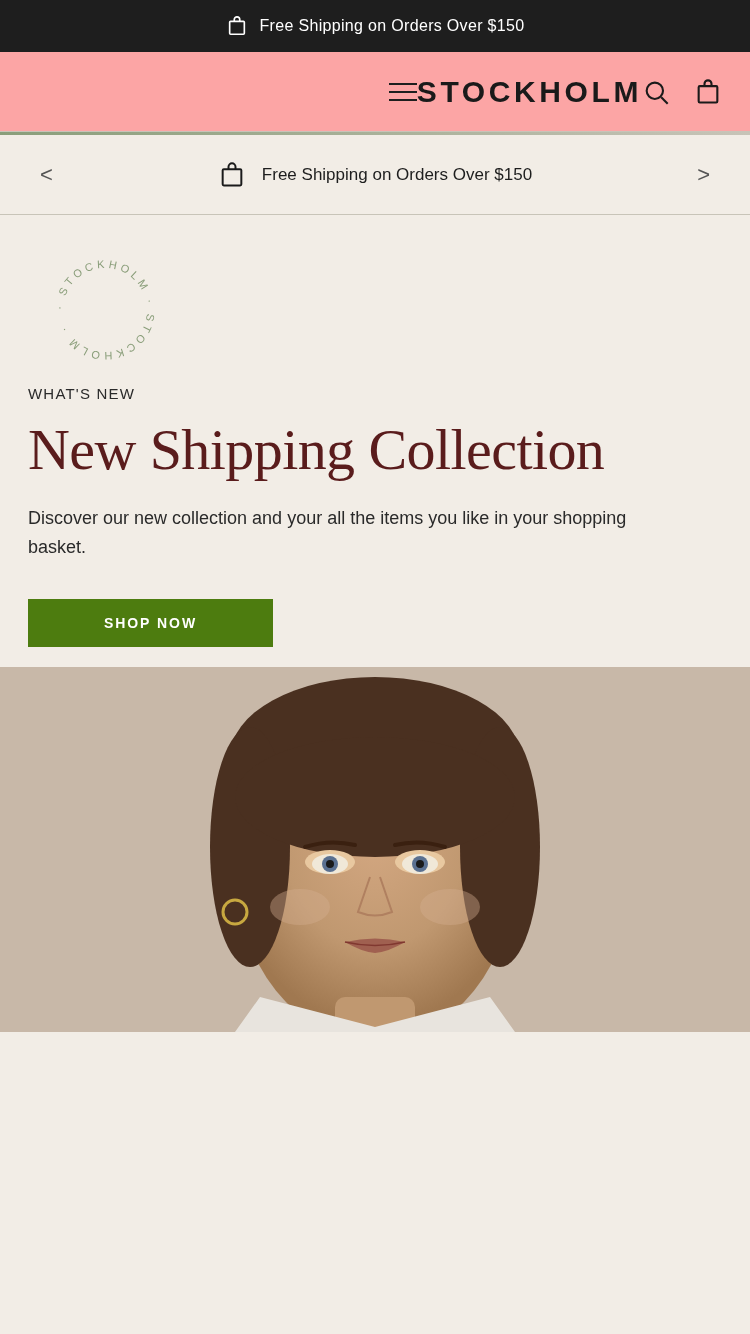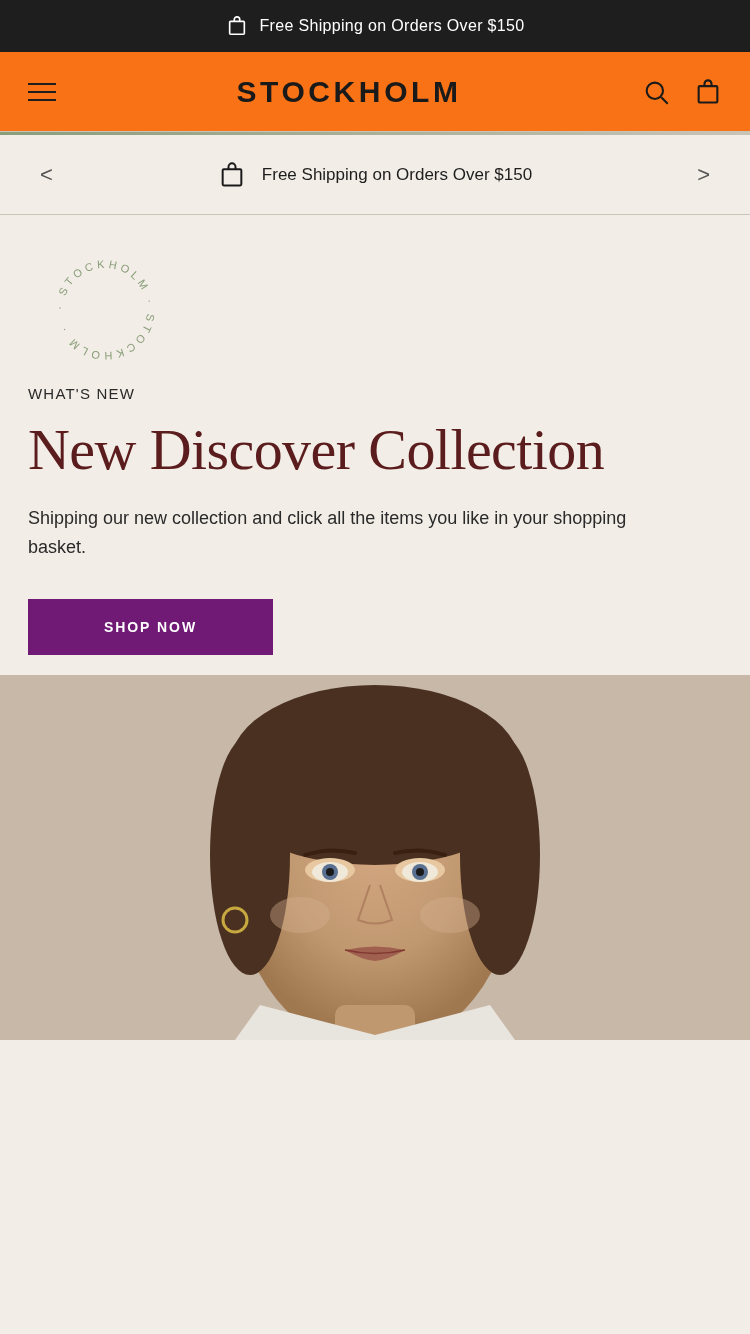--- a/index.html
+++ b/index.html
@@ -27,24 +27,24 @@
       letter-spacing: 0.02em;
     }
 
     .announcement-bar .bag-icon-small {
       width: 22px;
       height: 22px;
     }
 
     
     .header {
-      background: #f97316;
-      display: flex;
-      align-items: center;
-      justify-content: space-between;
+      background: #fca5a5;
+      display: flex;
+      align-items: center;
+      justify-content: flex-end;
       padding: 0 28px;
       height: 80px;
       border-bottom: 1px solid #c8c4b8;
     }
 
     .header-left {
       display: flex;
       align-items: center;
     }
 
@@ -155,29 +155,29 @@
       color: #2a2a2a;
       line-height: 1.65;
       margin-bottom: 36px;
       max-width: 650px;
     }
 
     .shop-now-btn {
       display: inline-flex;
       align-items: center;
       justify-content: center;
-      background: #701a75;
+      background: #4d7c0f;
       color: #fff;
       font-family: Arial, Helvetica, sans-serif;
       font-size: 14px;
       font-weight: 700;
       letter-spacing: 0.14em;
       text-transform: uppercase;
       padding: 0 44px;
-      height: 56px;
+      height: 48px;
       border: none;
       cursor: pointer;
       min-width: 245px;
     }
 
     
     .hero-image-section {
       width: 100%;
       height: 365px;
       overflow: hidden;
@@ -252,22 +252,22 @@
       </defs>
       <text font-family="Arial, sans-serif" font-size="11" fill="#8a9e7a" letter-spacing="3.5">
         <textPath href="#circle-path">· STOCKHOLM · STOCKHOLM ·</textPath>
       </text>
     </svg>
   </div>
 </div>
 
 <div class="hero-text-section">
   <div class="whats-new-label">WHAT'S NEW</div>
-  <h1 class="hero-heading">New Discover Collection</h1>
-  <p class="hero-description">Shipping our new collection and click all the items you like in your shopping basket.</p>
+  <h1 class="hero-heading">New Shipping Collection</h1>
+  <p class="hero-description">Discover our new collection and your all the items you like in your shopping basket.</p>
   <button class="shop-now-btn">SHOP NOW</button>
 </div>
 
 <div class="hero-image-section">
   <div class="hero-image-placeholder">
     <svg width="750" height="365" viewBox="0 0 750 365" xmlns="http://www.w3.org/2000/svg">
 
       <rect width="750" height="365" fill="#c8b8a8"></rect>
 
       <radialGradient id="skinGrad" cx="50%" cy="40%" r="55%">

